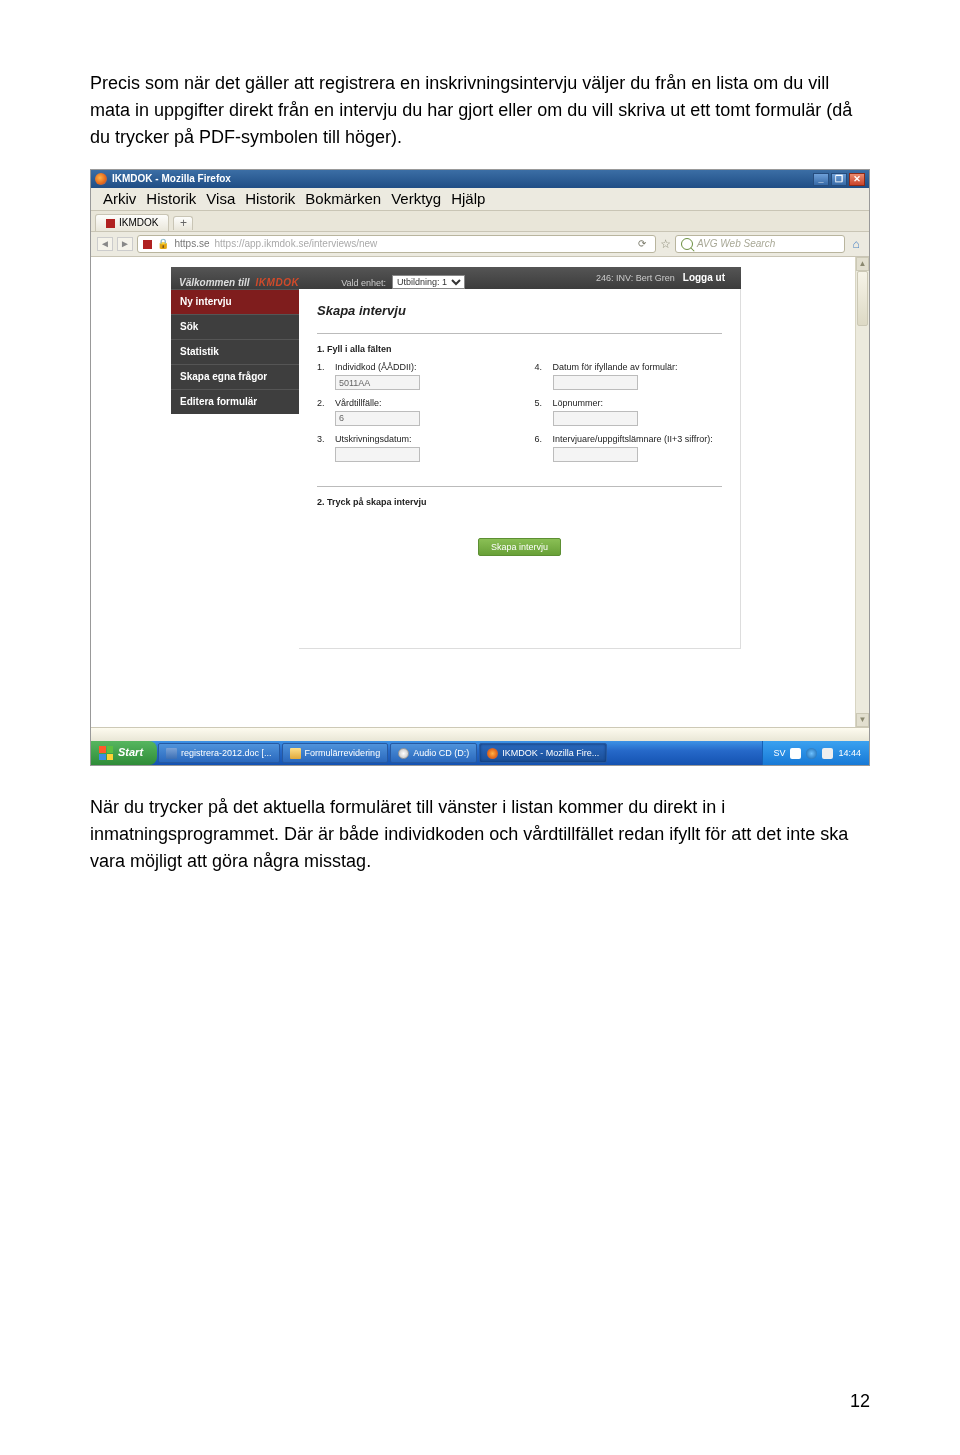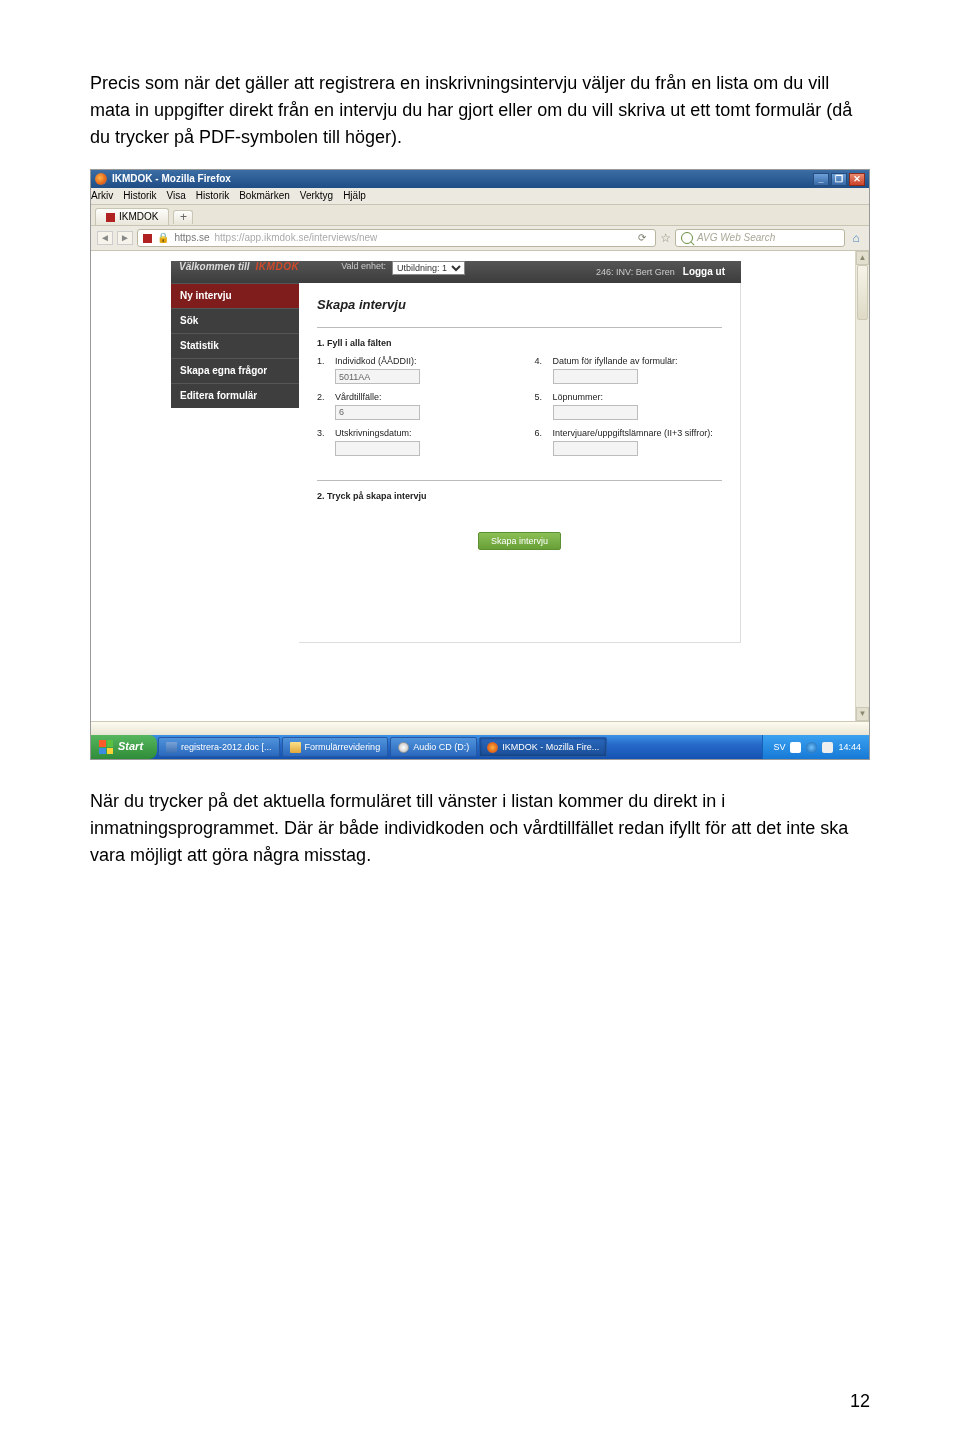--- a/index.html
+++ b/index.html
@@ -43,23 +43,23 @@
   }
   .tb-btns { display: flex; gap: 2px; }
   .tb-btn {
     width: 16px; height: 13px; border: 1px solid #264d7e;
     background: linear-gradient(#6ea0d9,#3669a6);
     color: #fff; font-size: 9px; display: flex; align-items: center; justify-content: center;
   }
   .tb-btn.close { background: linear-gradient(#e98b6f,#c9432a); border-color: #8c2b18; }
 
   .menubar {
-    display: flex; gap: 10px; padding: 2px 0;
+    display: flex; gap: 10px; padding: 2px 12px;
     background: #eceae0; border-bottom: 1px solid #c9c5b5;
-    font-size: 10px;
+    font-size: 15px;
   }
   .menubar span { color: #000; }
 
   .tabstrip {
     display: flex; align-items: center; gap: 4px;
     background: #e9e6d9; padding: 3px 4px 0 4px;
     border-bottom: 1px solid #c9c5b5;
   }
   .tab {
     display: flex; align-items: center; gap: 4px;
@@ -101,21 +101,21 @@
   .viewport { background: #fff; height: 470px; position: relative; display: flex; }
   .viewport-inner { flex: 1; padding: 10px 30px 0 80px; display: flex; gap: 0; }
   .vp-scroll { width: 14px; background: #eceadd; border-left: 1px solid #d8d5c3; position: relative; }
   .vp-scroll .up, .vp-scroll .dn { height: 14px; background: #e2dfcf; border: 1px solid #cbc8b5; display: flex; align-items: center; justify-content: center; color: #8a886f; font-size: 8px; }
   .vp-scroll .dn { position: absolute; bottom: 0; left: 0; right: 0; }
   .vp-scroll .thumb { position: absolute; top: 14px; left: 1px; right: 1px; height: 55px; background: linear-gradient(#f6f4e8,#ddd9c5); border: 1px solid #cbc8b5; border-radius: 2px; }
 
   .sidebar { width: 128px; font-size: 10px; }
   .brandbar {
     background: linear-gradient(#555,#3c3c3c);
-    color: #fff; height: 22px; display: flex; align-items: flex-start;
+    color: #fff; height: 22px; display: flex; align-items: flex-end;
     padding: 0 8px; gap: 6px; font-size: 10px;
     position: relative; width: 570px;
   }
   .brand-ital { font-style: italic; font-weight: bold; color: #ddd; }
   .brand-red { color: #d14a2a; font-weight: bold; letter-spacing: 0.5px; font-style: italic; }
   .brandbar .right { position: absolute; right: 16px; top: 0; height: 22px; display: flex; align-items: center; gap: 8px; }
   .brandbar select {
     font-size: 9px; height: 14px; border: 1px solid #888; background: #fff; color: #333;
   }
   .brand-label { color: #ccc; font-size: 9px; }

